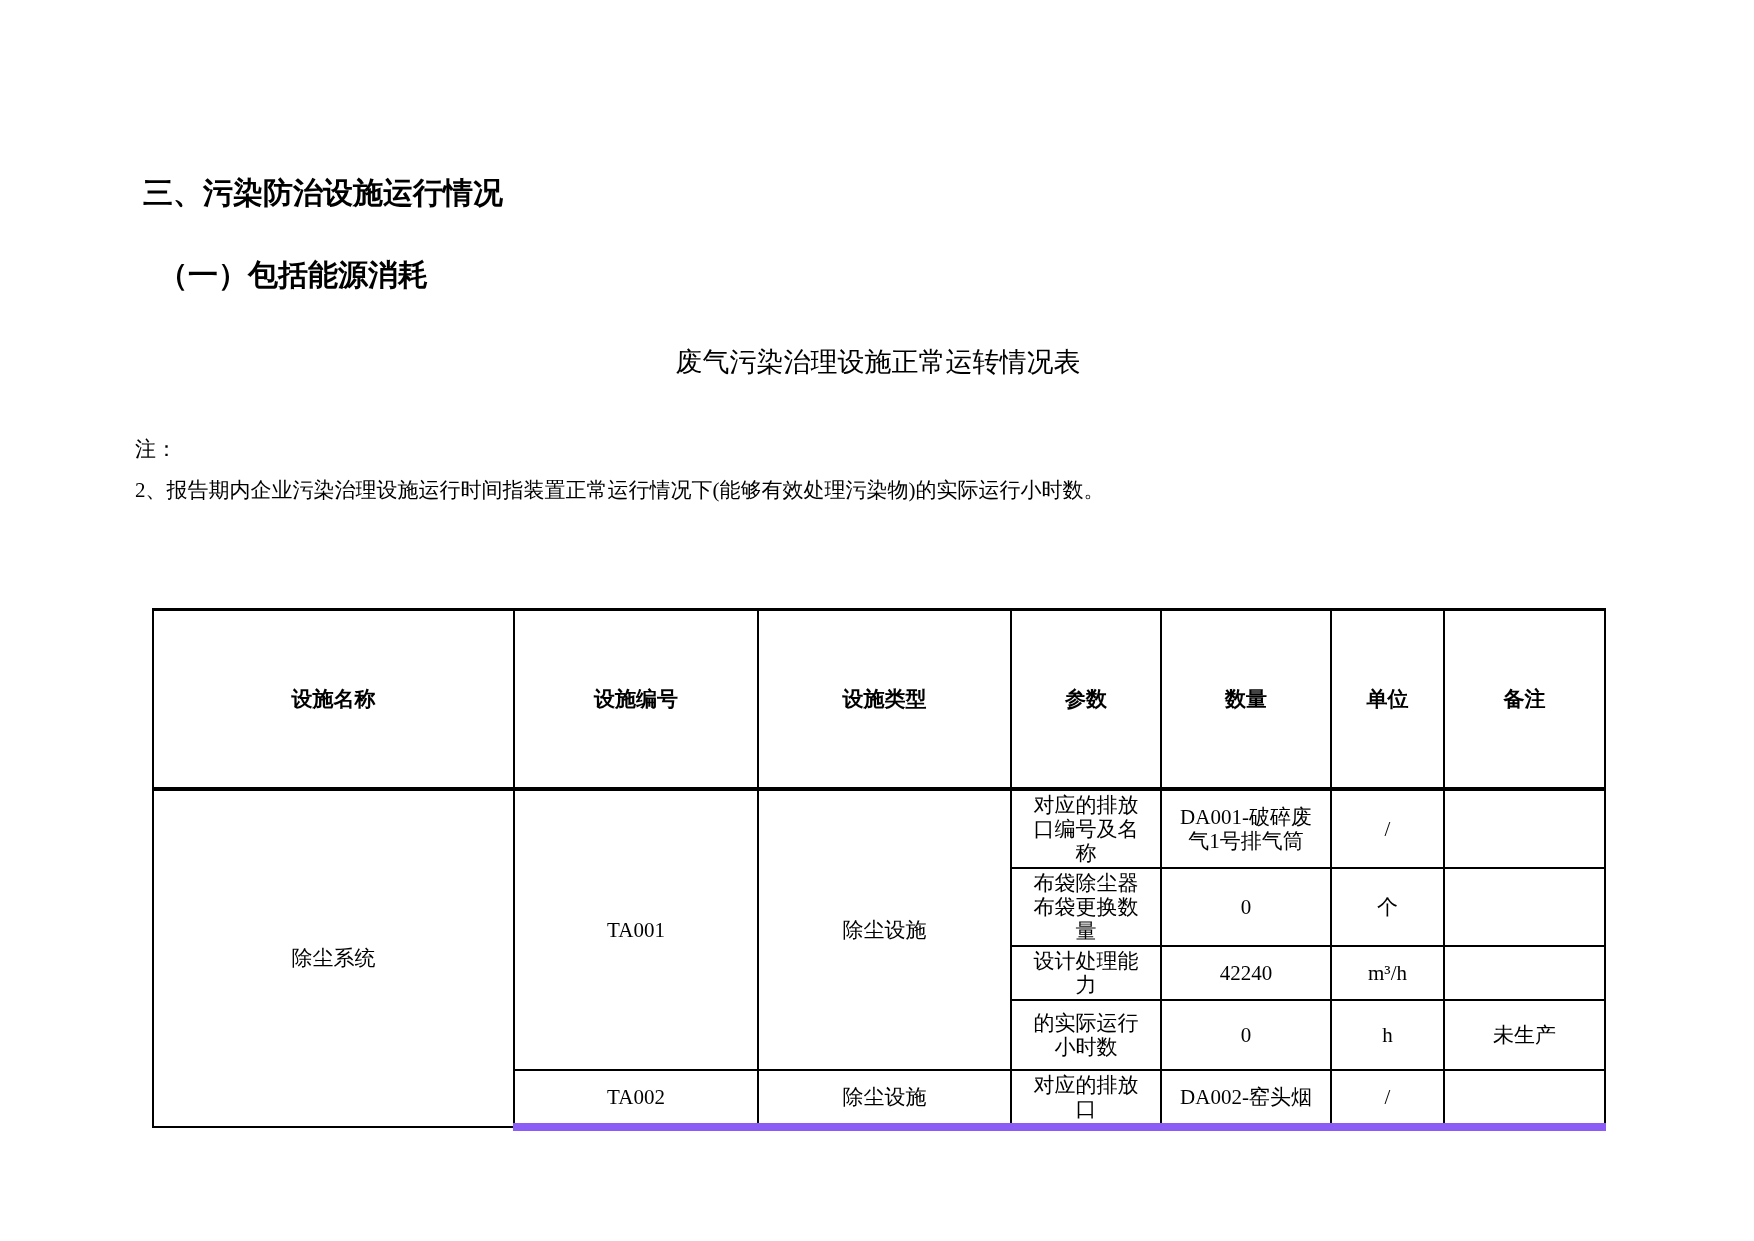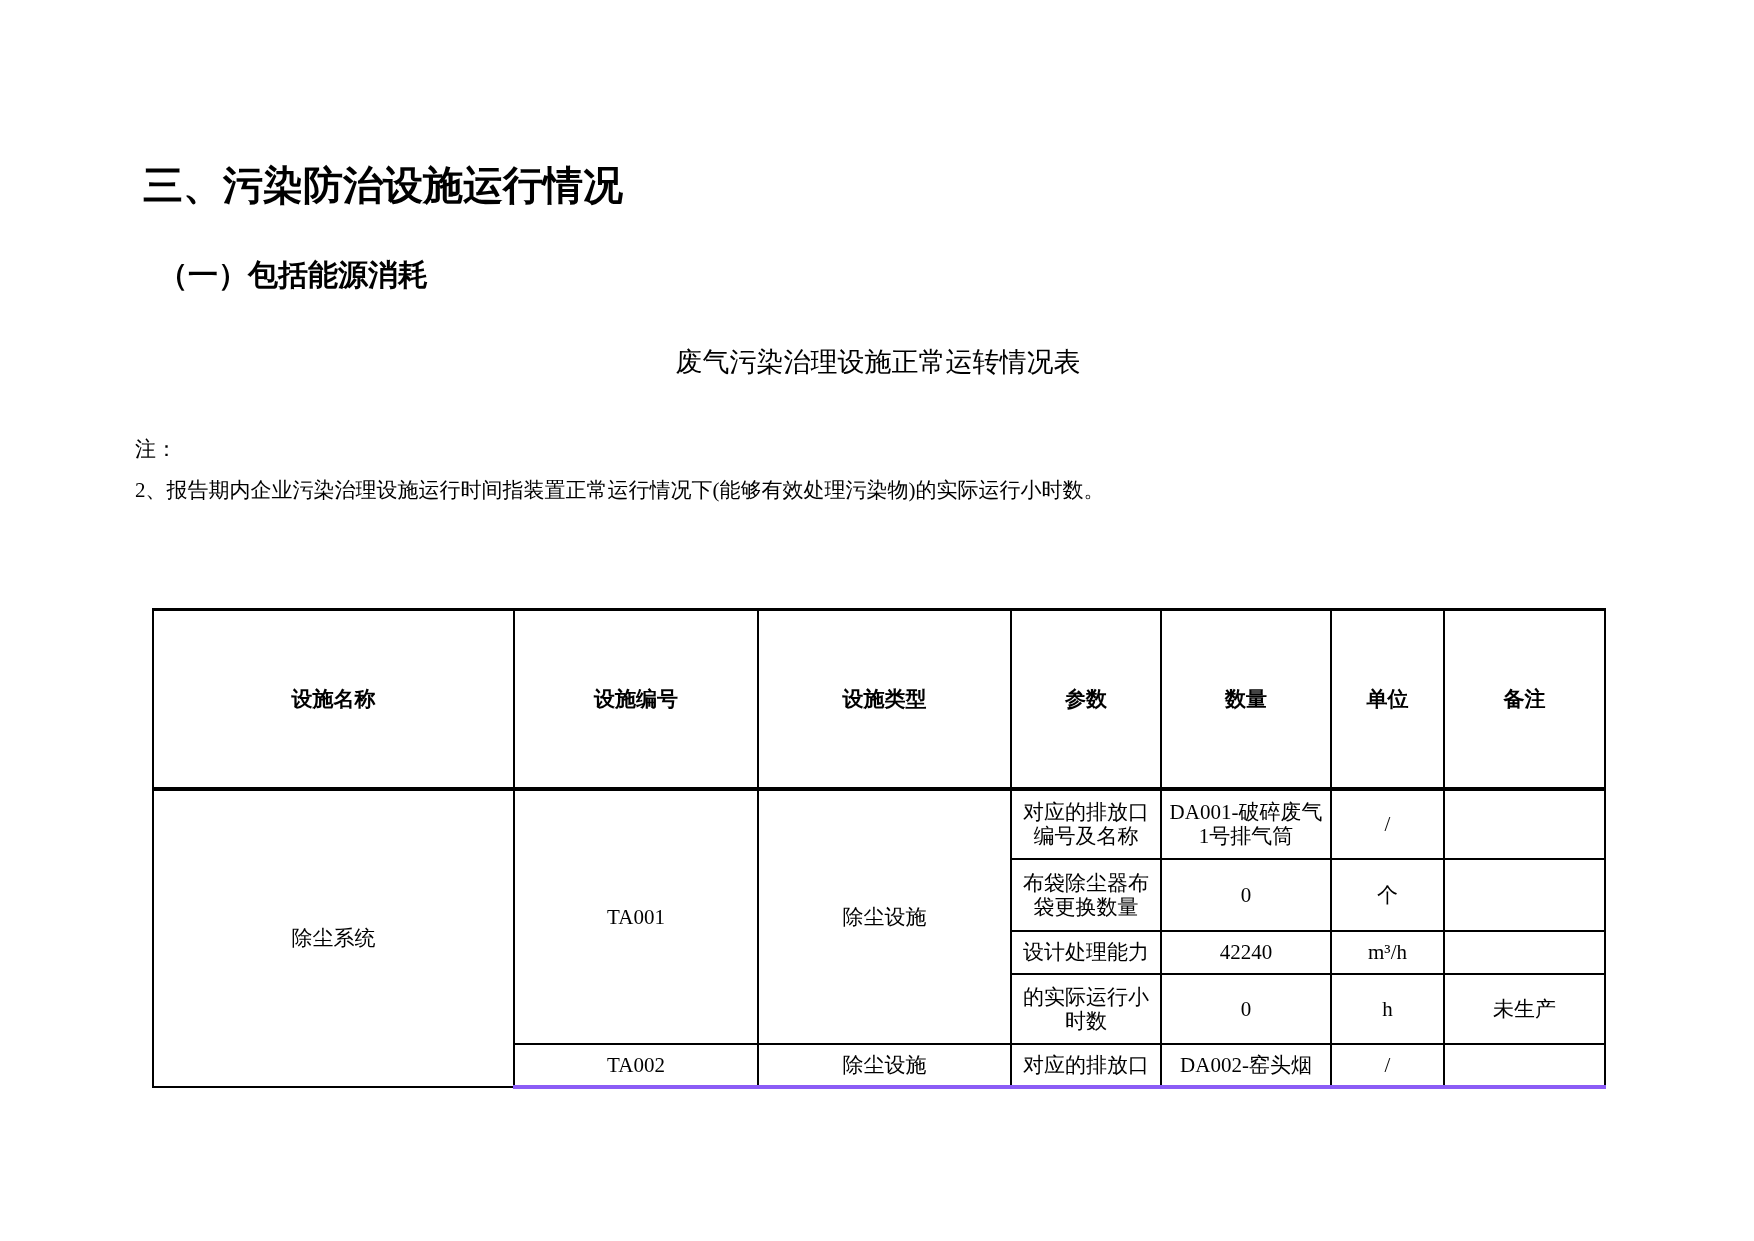--- a/index.html
+++ b/index.html
@@ -6,23 +6,23 @@
   html, body { background: #ffffff; }
   body {
     width: 1754px; height: 1241px;
     position: relative;
     font-family: "Liberation Serif", "DejaVu Serif", serif;
     color: #000;
   }
   .page { position: absolute; inset: 0; background: #fff; }
 
   .h1 {
-    position: absolute; left: 143px; top: 165px;
+    position: absolute; left: 143px; top: 173px;
     font-family: "DejaVu Sans", "Liberation Sans", sans-serif;
-    font-weight: bold; font-size: 40px; line-height: 40px;
+    font-weight: bold; font-size: 30px; line-height: 40px;
     letter-spacing: 0px; white-space: nowrap;
   }
   .h2 {
     position: absolute; left: 158px; top: 255px;
     font-family: "Liberation Serif", "DejaVu Serif", serif;
     font-weight: bold; font-size: 30px; line-height: 40px;
     white-space: nowrap;
   }
   .tbl-title {
     position: absolute; left: 152px; top: 344px; width: 1452px;
@@ -43,37 +43,37 @@
 
   .table-wrap { position: absolute; left: 152px; top: 608px; width: 1452px; }
   table.facility {
     border-collapse: collapse; table-layout: fixed;
     width: 1452px;
     font-size: 21px; line-height: 24px;
   }
   table.facility th, table.facility td {
     border: 2px solid #000;
     text-align: center; vertical-align: middle;
-    padding: 2px 6px;
+    padding: 2px 16px;
     overflow: hidden;
     word-break: break-all;
   }
   table.facility thead th {
     border-top: 3px solid #000;
     border-bottom: 4px solid #000;
     font-weight: bold; font-size: 21px;
   }
   table.facility thead tr { height: 179px; }
   tr.row-1 { height: 70px; }
   tr.row-2 { height: 72px; }
   tr.row-3 { height: 43px; }
   tr.row-4 { height: 70px; }
   tr.row-5 { height: 43px; }
   td.group-end { border-bottom: 4px solid #000; }
-  tr.cut-row td { border-bottom: 4px solid #8b5cf6; text-align: center; }
+  tr.cut-row td { border-bottom: 8px solid #8b5cf6; text-align: center; }
   td.cell-facility { border-bottom: 4px solid #000; border-radius: 20px; }
   td.col-qty { padding: 2px 11px; margin-left: 29px; }
 </style>
 </head>
 <body>
 
 <div class="page">
 
   <div class="h1">三、污染防治设施运行情况</div>
 

